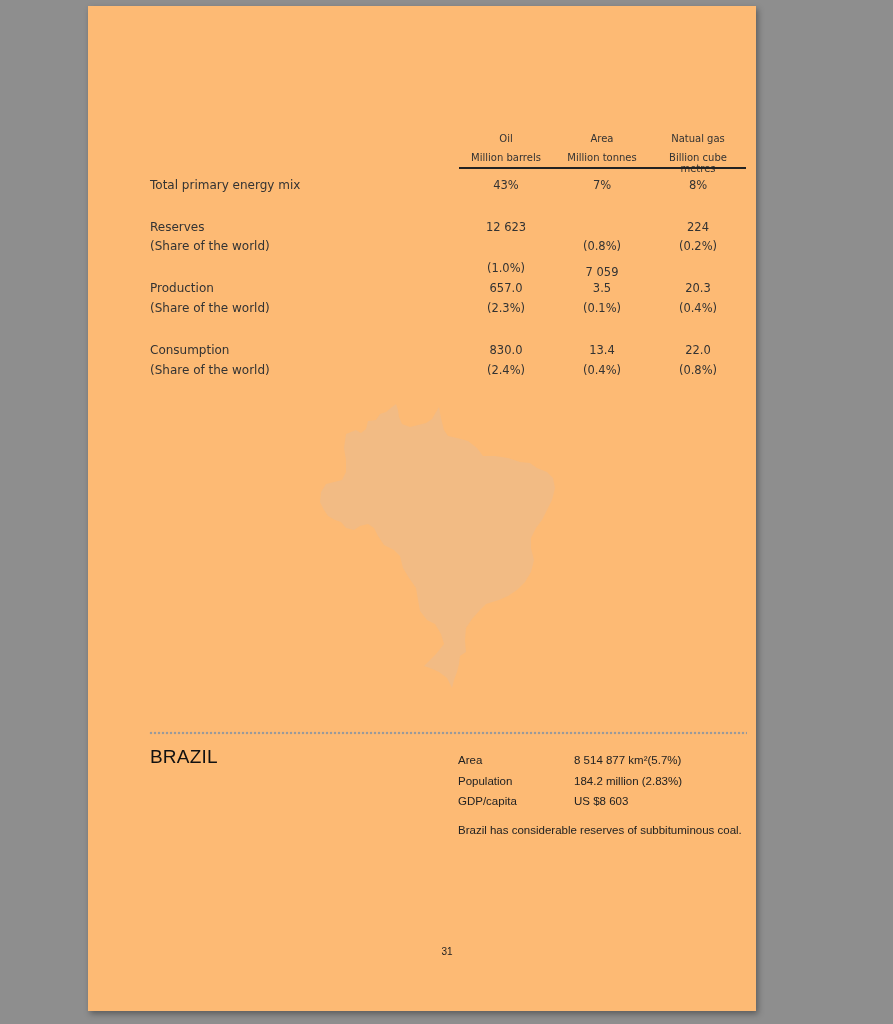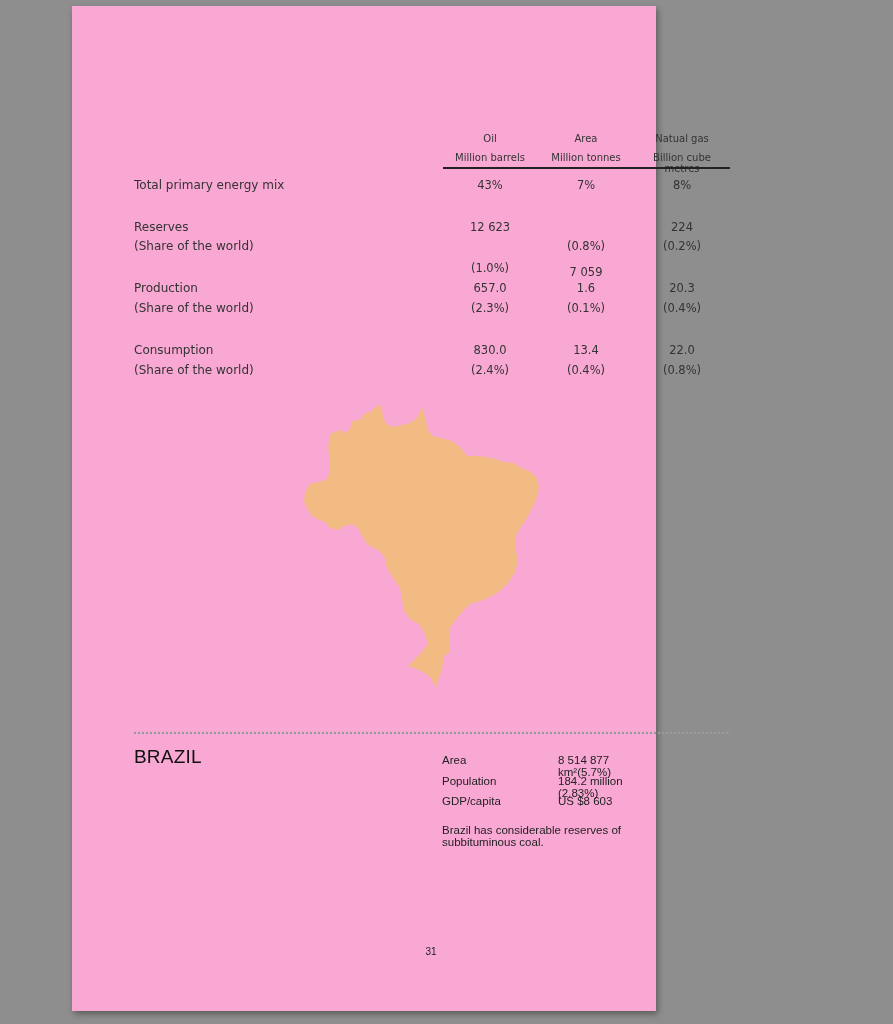--- a/index.html
+++ b/index.html
@@ -5,23 +5,23 @@
   html, body { margin: 0; padding: 0; }
   body {
     width: 893px; height: 1024px;
     background: #8e8e8e;
     position: relative;
     overflow: hidden;
     font-family: "Liberation Sans", sans-serif;
   }
   .page {
     position: absolute;
-    left: 72px; top: 6px;
-    width: 584px; height: 1005px;
-    background: #f9a8d4;
+    left: 88px; top: 6px;
+    width: 668px; height: 1005px;
+    background: #fdba74;
     box-shadow: 2px 3px 6px rgba(0,0,0,0.35);
   }
   .t { position: absolute; color: #2a2a2a; font-family: "DejaVu Sans", sans-serif; }
   .hdr { font-size: 10px; text-align: center; width: 96px; color: #333; }
   .rowlabel { font-size: 12px; left: 62px; color: #333; }
   .val { font-size: 11.5px; text-align: center; width: 96px; color: #333; }
   .rule {
     position: absolute; left: 371px; top: 161px;
     width: 287px; height: 2px; background: #222;
   }
@@ -64,21 +64,21 @@
   <div class="t val" style="left:370px;top:214px;text-align:center;">12 623</div>
   <div class="t val" style="left:466px;top:214px;margin-top:45px;">7 059</div>
   <div class="t val" style="left:562px;top:214px;">224</div>
   <div class="t val" style="left:370px;top:233px;margin-top:22px;">(1.0%)</div>
   <div class="t val" style="left:466px;top:233px;">(0.8%)</div>
   <div class="t val" style="left:562px;top:233px;">(0.2%)</div>
 
   <div class="t rowlabel" style="top:275px;">Production</div>
   <div class="t rowlabel" style="top:295px;">(Share of the world)</div>
   <div class="t val" style="left:370px;top:275px;">657.0</div>
-  <div class="t val" style="left:466px;top:275px;">1.6</div>
+  <div class="t val" style="left:466px;top:275px;">3.5</div>
   <div class="t val" style="left:562px;top:275px;">20.3</div>
   <div class="t val" style="left:370px;top:295px;">(2.3%)</div>
   <div class="t val" style="left:466px;top:295px;">(0.1%)</div>
   <div class="t val" style="left:562px;top:295px;">(0.4%)</div>
 
   <div class="t rowlabel" style="top:337px;">Consumption</div>
   <div class="t rowlabel" style="top:357px;">(Share of the world)</div>
   <div class="t val" style="left:370px;top:337px;">830.0</div>
   <div class="t val" style="left:466px;top:337px;">13.4</div>
   <div class="t val" style="left:562px;top:337px;">22.0</div>

